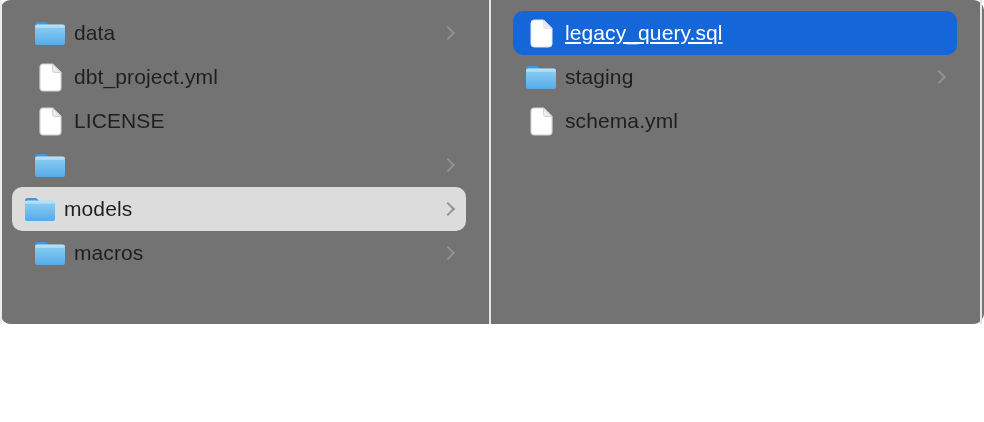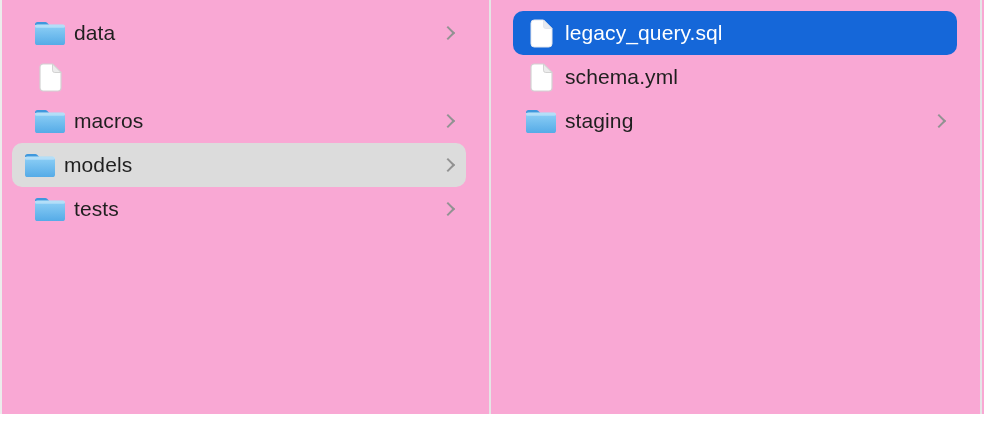--- a/index.html
+++ b/index.html
@@ -5,22 +5,23 @@
   * { margin: 0; padding: 0; box-sizing: border-box; }
   html, body {
     width: 984px; height: 422px;
     background: #ffffff;
     font-family: "Liberation Sans", "DejaVu Sans", sans-serif;
     overflow: hidden;
   }
   .finder {
     position: relative;
     display: flex;
-    width: 984px; height: 414px;
-    background: #f9a8d4;
+    width: 984px; height: 324px;
+    background: #737373;
+    border-radius: 11px;
   }
   .edge-line {
     position: absolute;
     left: 0; top: 0;
     width: 2px; height: 100%;
     background: #ececec;
   }
   .column {
     width: 491px;
     height: 100%;
@@ -34,21 +35,21 @@
     margin: 0 23px 0 22px;
     padding: 0 12px;
     border-radius: 10px;
     font-size: 21px;
     color: #1f1f1f;
     letter-spacing: 0.1px;
     cursor: default;
     white-space: nowrap;
   }
   .row.sel-gray { background: #dcdcdc; margin-left: 12px; }
-  .row.sel-blue { background: #1567d9; color: #ffffff; }
+  .row.sel-blue { background: #1567d9; color: #ffffff; text-decoration: underline; }
   .icon {
     width: 32px;
     display: flex;
     justify-content: center;
     align-items: center;
     margin-right: 8px;
     flex: none;
   }
   .icon.folder svg { width: 32px; height: 26px; display: block; }
   .icon.file svg   { width: 23px; height: 29px; display: block; }
@@ -92,33 +93,42 @@
       <span class="chevron"></span>
     </div>
 
     <div class="row">
       <span class="icon file">
           <svg viewBox="0 0 23 29">
             <path d="M1 4.2 A3.2 3.2 0 0 1 4.2 1 h9.3 L22 9.5 V24.8 A3.2 3.2 0 0 1 18.8 28 H4.2 A3.2 3.2 0 0 1 1 24.8 z" fill="#ffffff" stroke="#d2d2d2" stroke-width="1.2"></path>
             <path d="M13.5 1 L22 9.5 h-6.3 a2.2 2.2 0 0 1 -2.2 -2.2 z" fill="#ececec" stroke="#d2d2d2" stroke-width="1"></path>
           </svg>
         </span>
+      <span class="label">dbt_project.yml</span>
     </div>
 
 
+    <div class="row">
+      <span class="icon file">
+          <svg viewBox="0 0 23 29">
+            <path d="M1 4.2 A3.2 3.2 0 0 1 4.2 1 h9.3 L22 9.5 V24.8 A3.2 3.2 0 0 1 18.8 28 H4.2 A3.2 3.2 0 0 1 1 24.8 z" fill="#ffffff" stroke="#d2d2d2" stroke-width="1.2"></path>
+            <path d="M13.5 1 L22 9.5 h-6.3 a2.2 2.2 0 0 1 -2.2 -2.2 z" fill="#ececec" stroke="#d2d2d2" stroke-width="1"></path>
+          </svg>
+        </span>
+      <span class="label">LICENSE</span>
+    </div>
 
     <div class="row">
       <span class="icon folder">
           <svg viewBox="0 0 32 26">
             <path fill="#3f98dd" d="M1 8 V4.6 A2.6 2.6 0 0 1 3.6 2 h7.6 a2.6 2.6 0 0 1 1.9 .8 L15.3 5 H1 z"></path>
             <rect x="1" y="4.6" width="30" height="20.4" rx="2.6" fill="url(#folderGrad)"></rect>
             <rect x="1" y="4.6" width="30" height="3.2" rx="1.6" fill="rgba(255,255,255,0.35)"></rect>
           </svg>
         </span>
-      <span class="label">macros</span>
       <span class="chevron"></span>
     </div>
 
     <div class="row sel-gray">
       <span class="icon folder">
           <svg viewBox="0 0 32 26">
             <path fill="#3f98dd" d="M1 8 V4.6 A2.6 2.6 0 0 1 3.6 2 h7.6 a2.6 2.6 0 0 1 1.9 .8 L15.3 5 H1 z"></path>
             <rect x="1" y="4.6" width="30" height="20.4" rx="2.6" fill="url(#folderGrad)"></rect>
             <rect x="1" y="4.6" width="30" height="3.2" rx="1.6" fill="rgba(255,255,255,0.35)"></rect>
           </svg>
@@ -130,54 +140,54 @@
 
 
     <div class="row">
       <span class="icon folder">
           <svg viewBox="0 0 32 26">
             <path fill="#3f98dd" d="M1 8 V4.6 A2.6 2.6 0 0 1 3.6 2 h7.6 a2.6 2.6 0 0 1 1.9 .8 L15.3 5 H1 z"></path>
             <rect x="1" y="4.6" width="30" height="20.4" rx="2.6" fill="url(#folderGrad)"></rect>
             <rect x="1" y="4.6" width="30" height="3.2" rx="1.6" fill="rgba(255,255,255,0.35)"></rect>
           </svg>
         </span>
-      <span class="label">tests</span>
+      <span class="label">macros</span>
       <span class="chevron"></span>
     </div>
 
   </div>
 
   <div class="column">
 
     <div class="row sel-blue">
       <span class="icon file">
           <svg viewBox="0 0 23 29">
             <path d="M1 4.2 A3.2 3.2 0 0 1 4.2 1 h9.3 L22 9.5 V24.8 A3.2 3.2 0 0 1 18.8 28 H4.2 A3.2 3.2 0 0 1 1 24.8 z" fill="#ffffff" stroke="#e4e7ee" stroke-width="1"></path>
             <path d="M13.5 1 L22 9.5 h-6.3 a2.2 2.2 0 0 1 -2.2 -2.2 z" fill="#e8eaf0" stroke="#dfe2ea" stroke-width="0.8"></path>
           </svg>
         </span>
       <span class="label">legacy_query.sql</span>
     </div>
 
     <div class="row">
-      <span class="icon file">
-          <svg viewBox="0 0 23 29">
-            <path d="M1 4.2 A3.2 3.2 0 0 1 4.2 1 h9.3 L22 9.5 V24.8 A3.2 3.2 0 0 1 18.8 28 H4.2 A3.2 3.2 0 0 1 1 24.8 z" fill="#ffffff" stroke="#d2d2d2" stroke-width="1.2"></path>
-            <path d="M13.5 1 L22 9.5 h-6.3 a2.2 2.2 0 0 1 -2.2 -2.2 z" fill="#ececec" stroke="#d2d2d2" stroke-width="1"></path>
-          </svg>
-        </span>
-      <span class="label">schema.yml</span>
-    </div>
-
-    <div class="row">
       <span class="icon folder">
           <svg viewBox="0 0 32 26">
             <path fill="#3f98dd" d="M1 8 V4.6 A2.6 2.6 0 0 1 3.6 2 h7.6 a2.6 2.6 0 0 1 1.9 .8 L15.3 5 H1 z"></path>
             <rect x="1" y="4.6" width="30" height="20.4" rx="2.6" fill="url(#folderGrad)"></rect>
             <rect x="1" y="4.6" width="30" height="3.2" rx="1.6" fill="rgba(255,255,255,0.35)"></rect>
           </svg>
         </span>
       <span class="label">staging</span>
       <span class="chevron"></span>
     </div>
 
+    <div class="row">
+      <span class="icon file">
+          <svg viewBox="0 0 23 29">
+            <path d="M1 4.2 A3.2 3.2 0 0 1 4.2 1 h9.3 L22 9.5 V24.8 A3.2 3.2 0 0 1 18.8 28 H4.2 A3.2 3.2 0 0 1 1 24.8 z" fill="#ffffff" stroke="#d2d2d2" stroke-width="1.2"></path>
+            <path d="M13.5 1 L22 9.5 h-6.3 a2.2 2.2 0 0 1 -2.2 -2.2 z" fill="#ececec" stroke="#d2d2d2" stroke-width="1"></path>
+          </svg>
+        </span>
+      <span class="label">schema.yml</span>
+    </div>
+
   </div>
 </div>
 
 </body></html>

